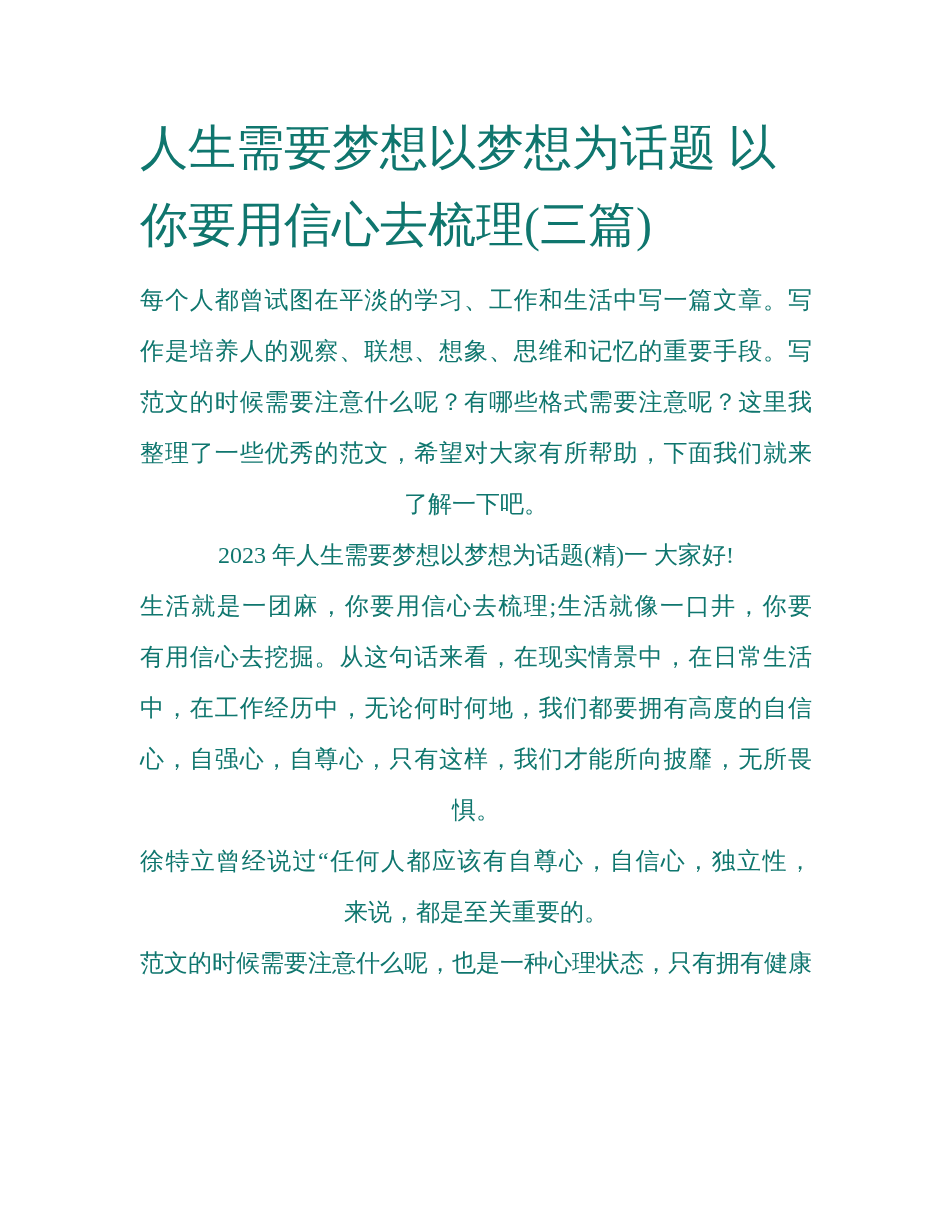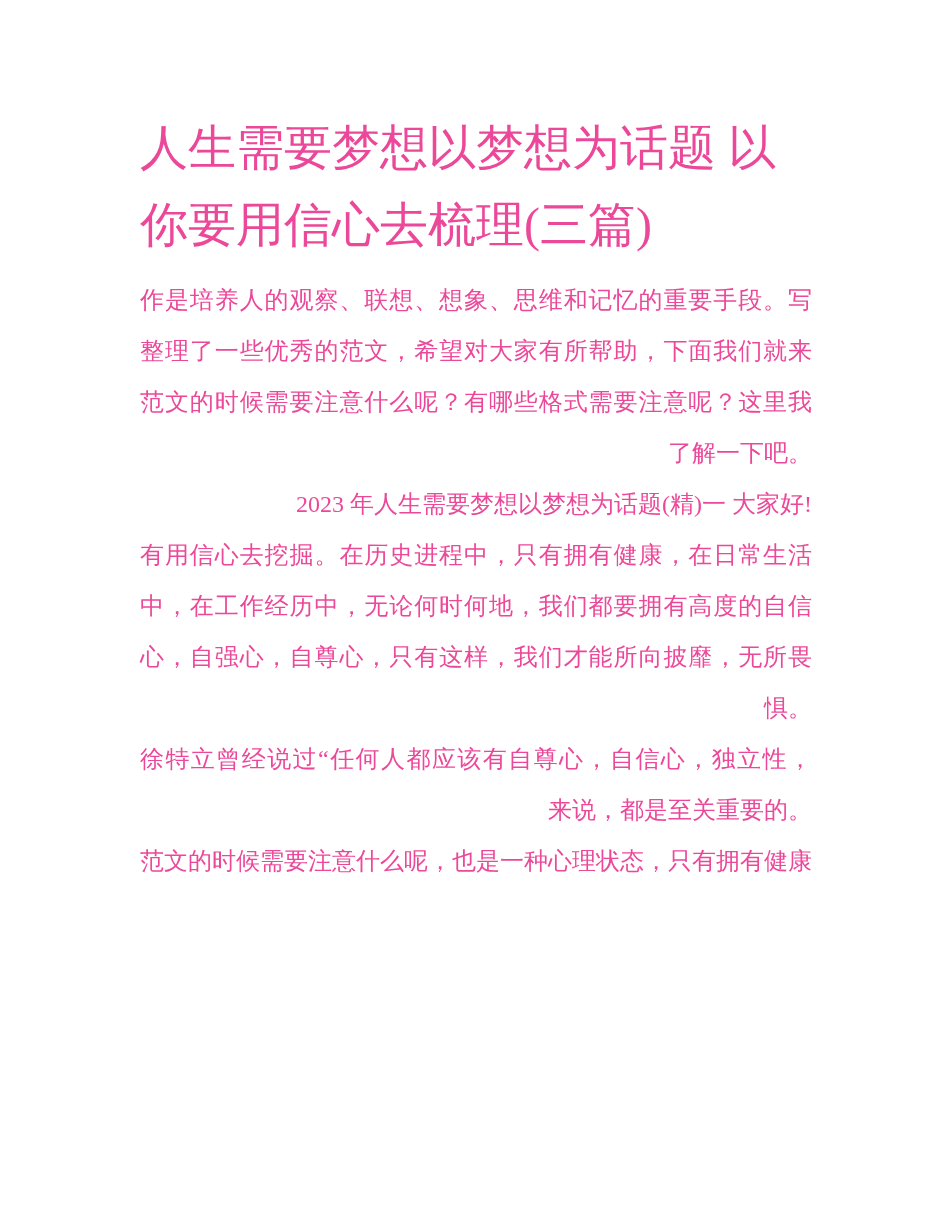--- a/index.html
+++ b/index.html
@@ -10,21 +10,21 @@
     width: 950px;
     height: 1229px;
     background: #ffffff;
     overflow: hidden;
   }
   .page {
     position: relative;
     width: 950px;
     height: 1229px;
     background: #ffffff;
-    color: #ec4899;
+    color: #0f766e;
     font-family: "Liberation Serif", "DejaVu Serif", serif;
   }
   .content {
     position: absolute;
     left: 140px;
     top: 109px;
     width: 672px;
   }
   .doc-title {
     font-size: 48px;
@@ -38,50 +38,52 @@
   .doc-body {
     margin-top: 12px;
     font-size: 24px;
     line-height: 51px;
   }
   .paragraph {
     margin: 0;
     padding: 0;
   }
   .line {
-    text-align: right;
+    text-align: center;
     white-space: pre-wrap;
   }
   .line.just {
     text-align: justify;
     text-align-last: justify;
     text-justify: inter-character;
   }
 </style>
 </head>
 <body>
 
 <div class="page">
   <div class="content">
     <div class="doc-title">
       <div class="title-line">人生需要梦想以梦想为话题 以</div>
       <div class="title-line">你要用信心去梳理(三篇)</div>
     </div>
     <div class="doc-body">
         <div class="paragraph">
+          <div class="line just">每个人都曾试图在平淡的学习、工作和生活中写一篇文章。写</div>
           <div class="line just">作是培养人的观察、联想、想象、思维和记忆的重要手段。写</div>
+          <div class="line just">范文的时候需要注意什么呢？有哪些格式需要注意呢？这里我</div>
           <div class="line just">整理了一些优秀的范文，希望对大家有所帮助，下面我们就来</div>
-          <div class="line just">范文的时候需要注意什么呢？有哪些格式需要注意呢？这里我</div>
           <div class="line">了解一下吧。</div>
         </div>
         <div class="paragraph">
           <div class="line">2023 年人生需要梦想以梦想为话题(精)一 大家好!</div>
         </div>
         <div class="paragraph">
-          <div class="line just">有用信心去挖掘。在历史进程中，只有拥有健康，在日常生活</div>
+          <div class="line just">生活就是一团麻，你要用信心去梳理;生活就像一口井，你要</div>
+          <div class="line just">有用信心去挖掘。从这句话来看，在现实情景中，在日常生活</div>
           <div class="line just">中，在工作经历中，无论何时何地，我们都要拥有高度的自信</div>
           <div class="line just">心，自强心，自尊心，只有这样，我们才能所向披靡，无所畏</div>
           <div class="line">惧。</div>
         </div>
         <div class="paragraph">
           <div class="line just">徐特立曾经说过“任何人都应该有自尊心，自信心，独立性，</div>
           <div class="line">来说，都是至关重要的。</div>
         </div>
         <div class="paragraph">
           <div class="line just">范文的时候需要注意什么呢，也是一种心理状态，只有拥有健康</div>

